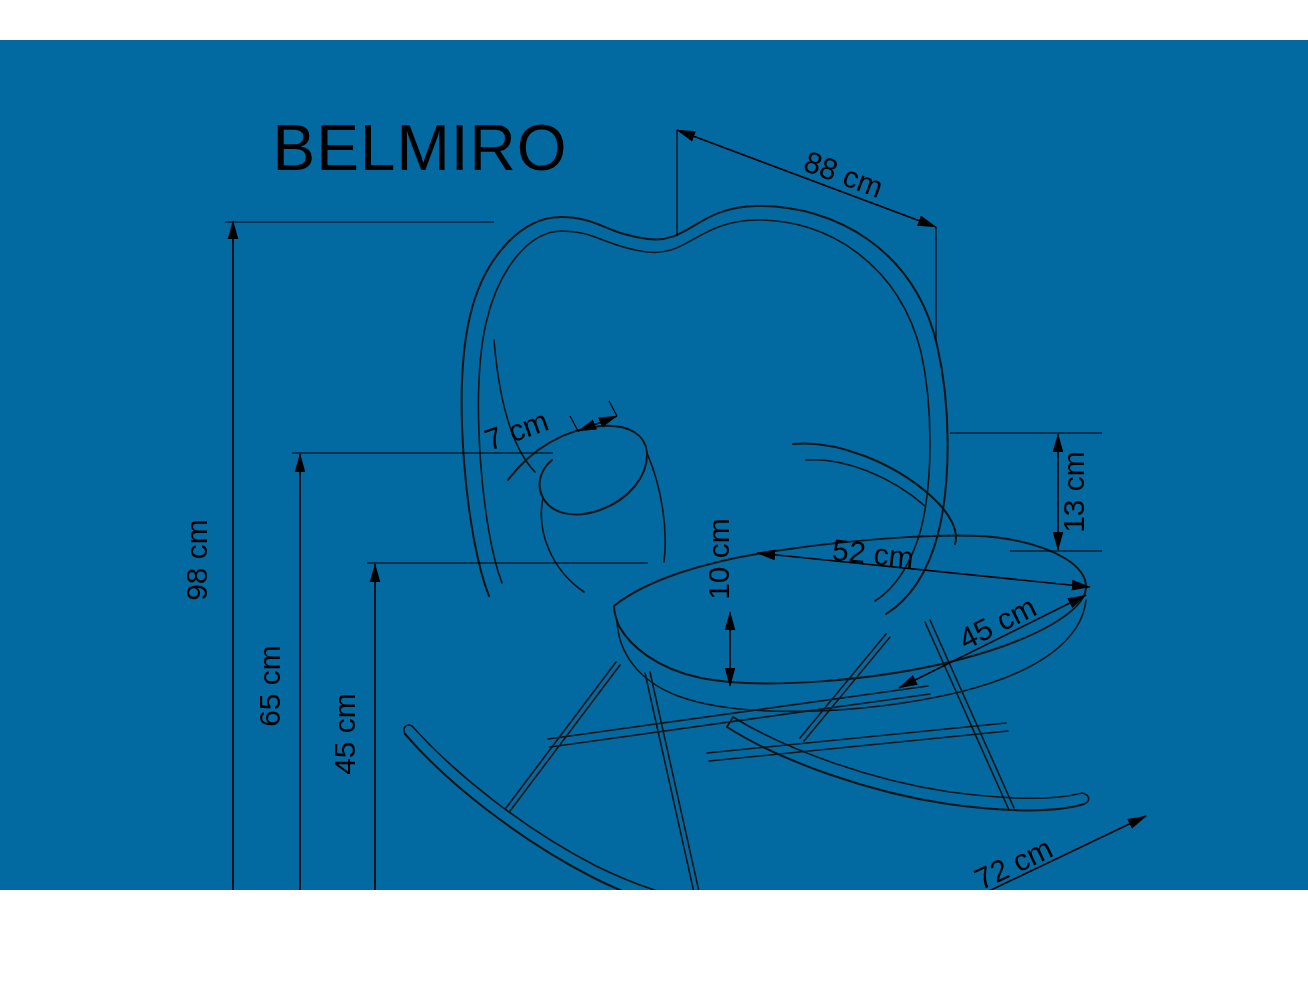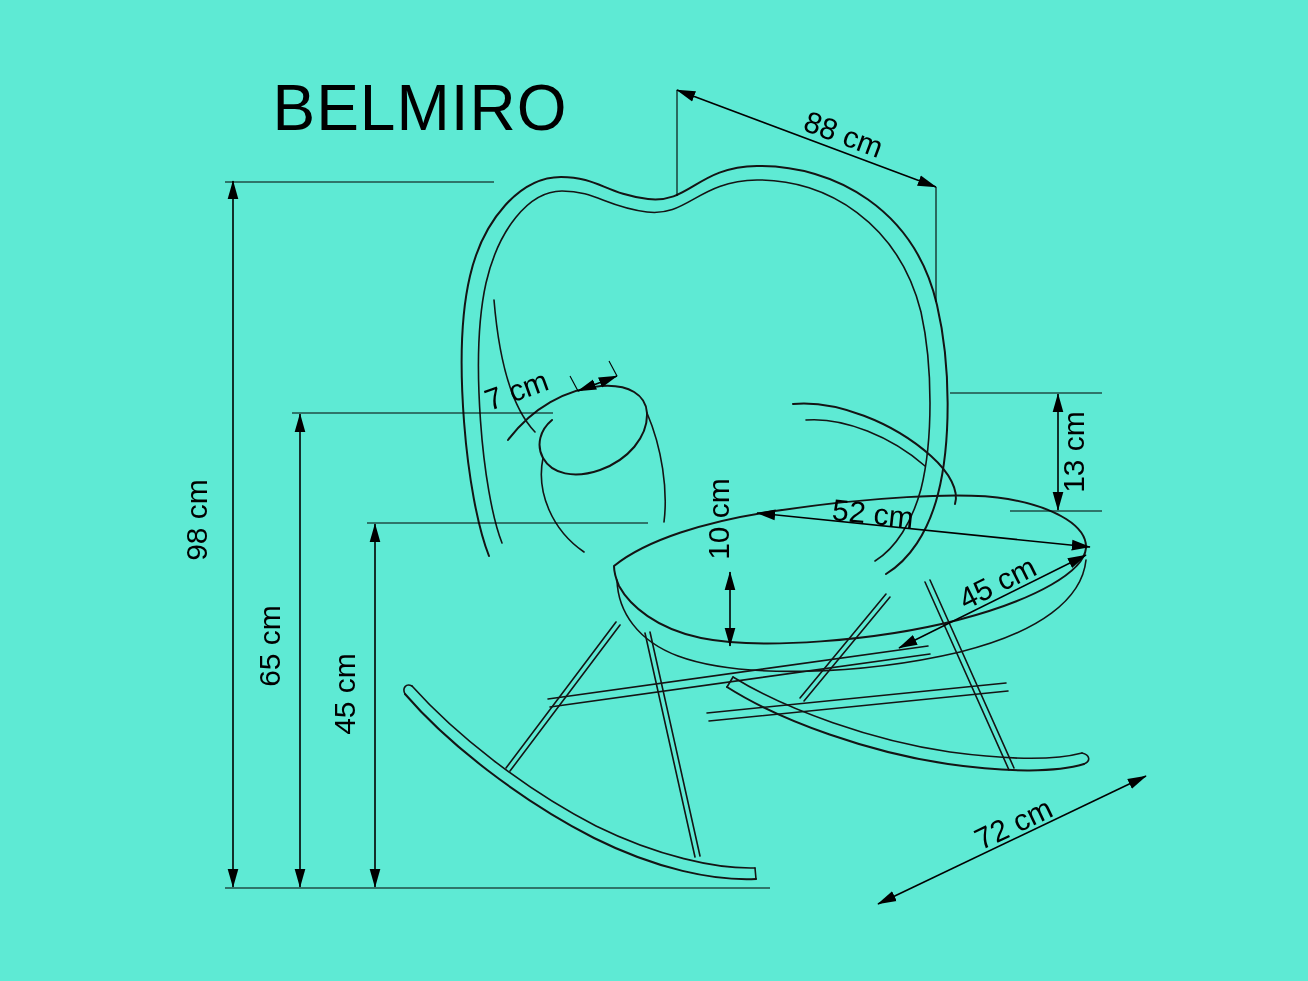--- a/index.html
+++ b/index.html
@@ -3,24 +3,25 @@
 <meta charset="utf-8">
 <style>
   html, body {
     margin: 0;
     padding: 0;
     background: #ffffff;
   }
   .canvas {
     position: relative;
     width: 1308px;
-    height: 981px;
-    background: #5eead4;
+    height: 850px;
+    background: #0369a1;
     font-family: "Liberation Sans", sans-serif;
     overflow: hidden;
+    margin-top: 40px;
   }
   svg { display: block; }
   .chair {
     fill: none;
     stroke: #141414;
     stroke-width: 2;
     stroke-linecap: round;
     stroke-linejoin: round;
   }
   .chair-thin { stroke-width: 1.6; }

